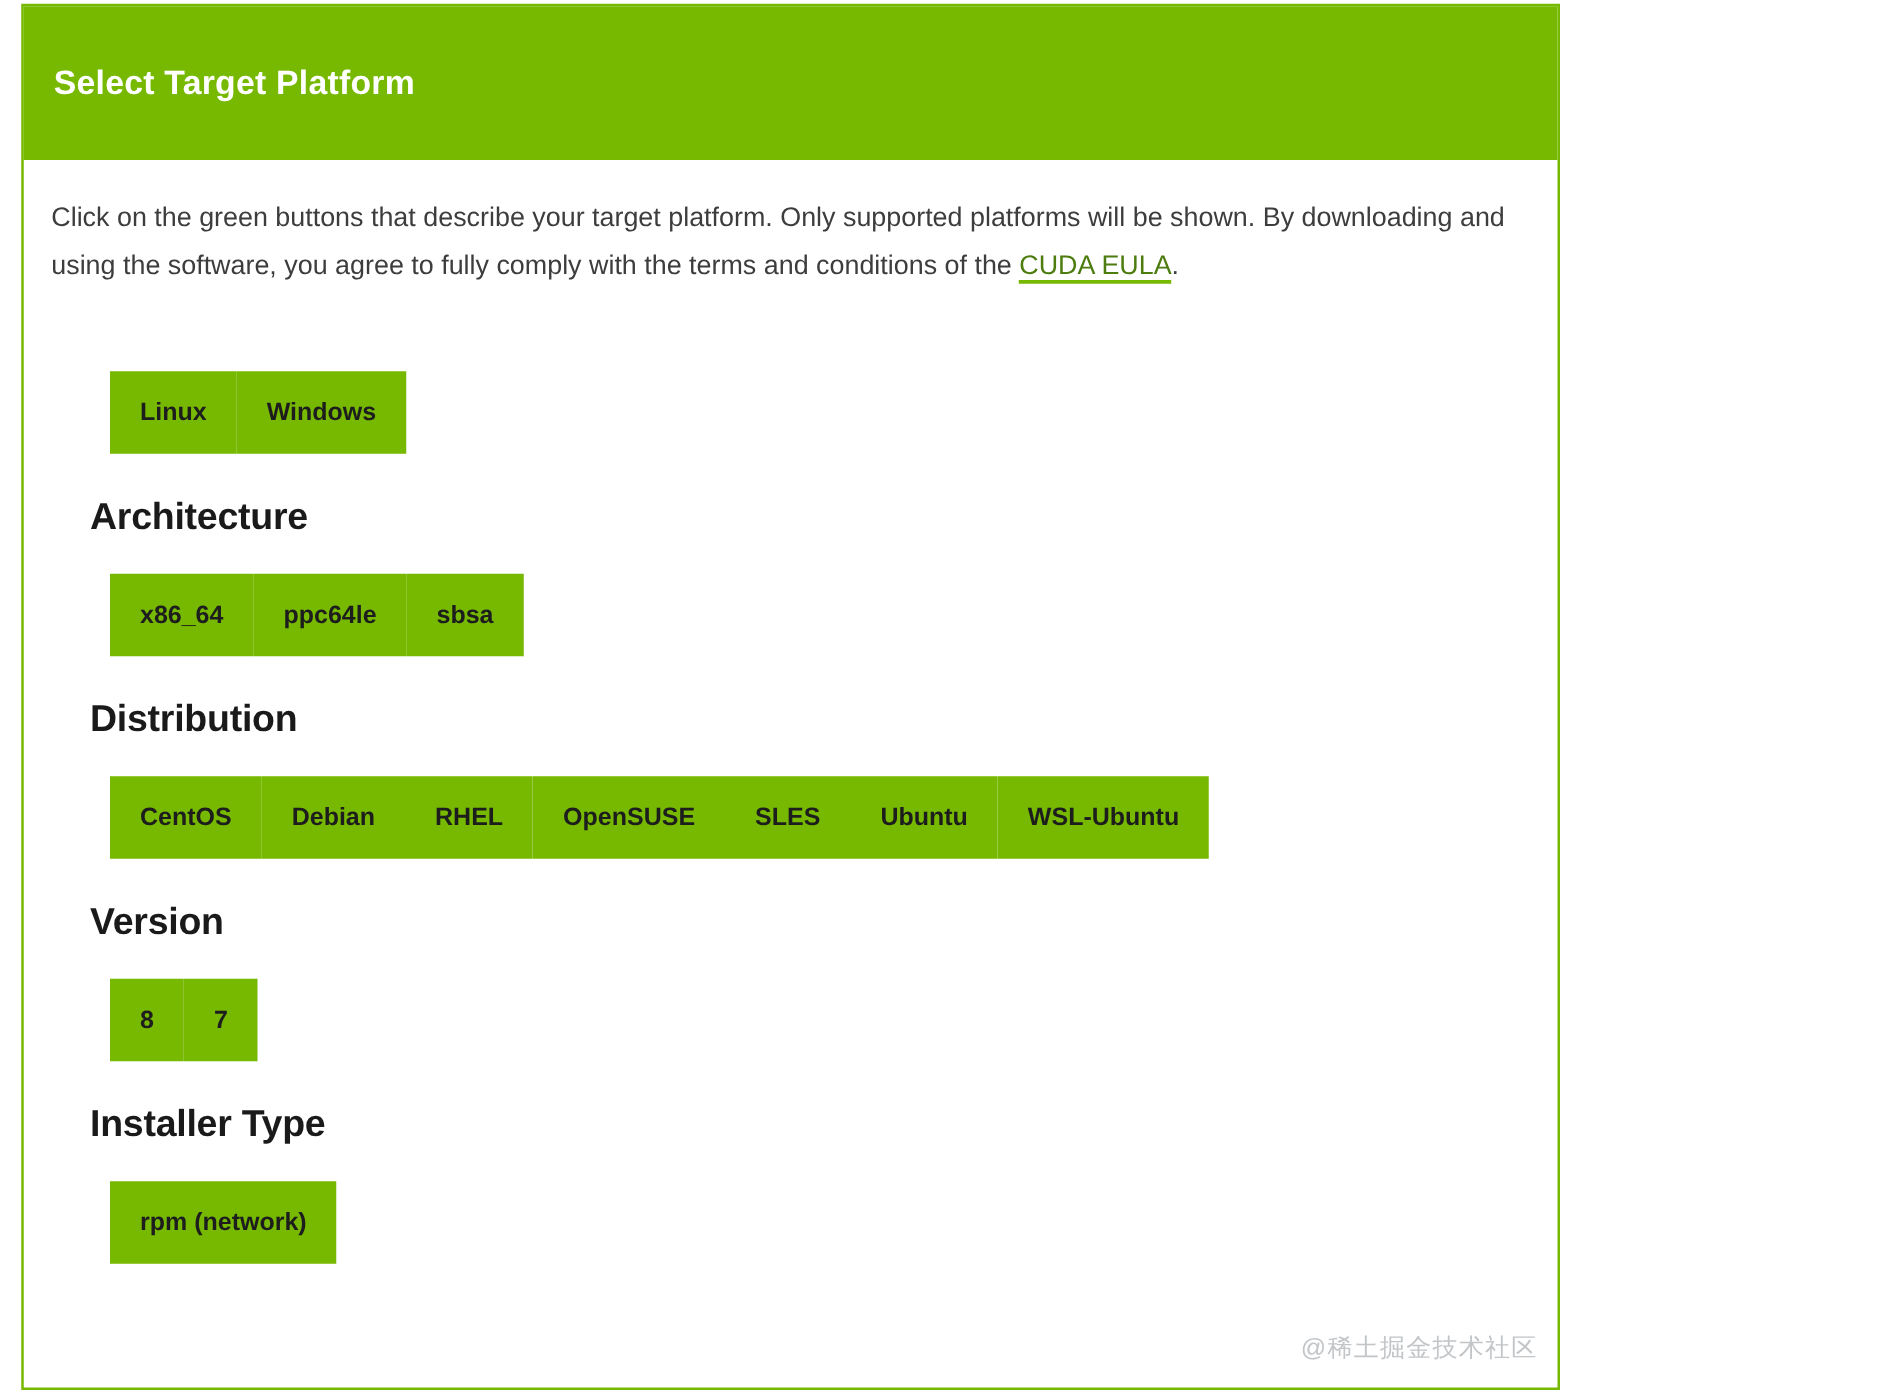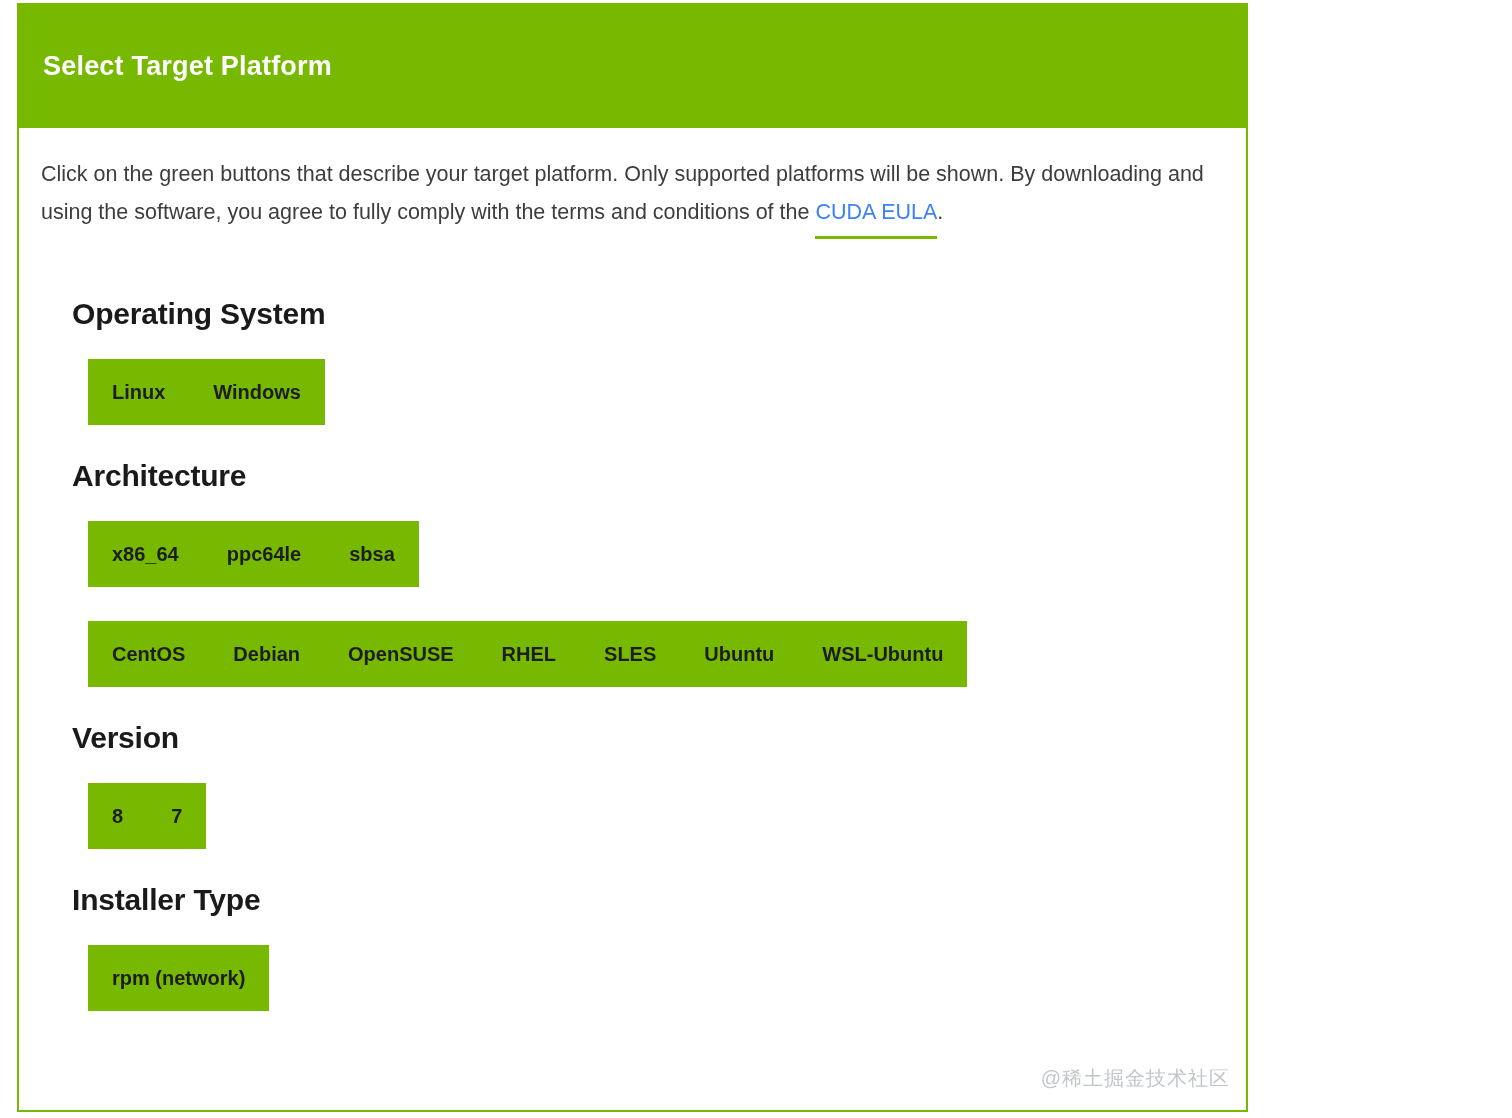--- a/index.html
+++ b/index.html
@@ -44,24 +44,24 @@
     padding: 27px 22px 24px;
   }
   .description {
     margin: 0 0 66px 0;
     max-width: 1425px;
     font-size: 21.5px;
     line-height: 38px;
     color: #3d3d3d;
   }
   .eula-link {
-    color: #3b82f6;
+    color: #4d7c0f;
     text-decoration: none;
     border-bottom: 3px solid var(--green);
-    padding-bottom: 12px;
+    padding-bottom: 0;
   }
   .sections { margin-left: 31px; }
   .section { margin-bottom: 34px; }
   .section:last-child { margin-bottom: 0; }
   .section-title {
     margin: 0 0 28px 0;
     font-size: 30px;
     font-weight: 800;
     color: #1a1a1a;
     letter-spacing: -0.2px;
@@ -105,42 +105,42 @@
     <div class="panel-header">
       <h1 class="panel-title">Select Target Platform</h1>
     </div>
 
     <div class="panel-body">
 
       <p class="description"><span>Click on the green buttons that describe your target platform. Only supported platforms will be shown. By downloading and using the software, you agree to fully comply with the terms and conditions of the </span><a href="#" class="eula-link">CUDA EULA</a><span>.</span></p>
 
       <div class="sections">
   <section class="section">
-    <h2 class="section-title">Operating System</h2>
     <div class="btn-row">
               <button class="opt-btn">Linux</button>
               <button class="opt-btn">Windows</button>
             </div>
   </section>
 
   <section class="section">
     <h2 class="section-title">Architecture</h2>
     <div class="btn-row">
               <button class="opt-btn">x86_64</button>
               <button class="opt-btn">ppc64le</button>
               <button class="opt-btn">sbsa</button>
             </div>
   </section>
 
   <section class="section">
+    <h2 class="section-title">Distribution</h2>
     <div class="btn-row">
               <button class="opt-btn">CentOS</button>
               <button class="opt-btn">Debian</button>
+              <button class="opt-btn">RHEL</button>
               <button class="opt-btn">OpenSUSE</button>
-              <button class="opt-btn">RHEL</button>
               <button class="opt-btn">SLES</button>
               <button class="opt-btn">Ubuntu</button>
               <button class="opt-btn">WSL-Ubuntu</button>
             </div>
   </section>
 
   <section class="section">
     <h2 class="section-title">Version</h2>
     <div class="btn-row">
               <button class="opt-btn">8</button>

